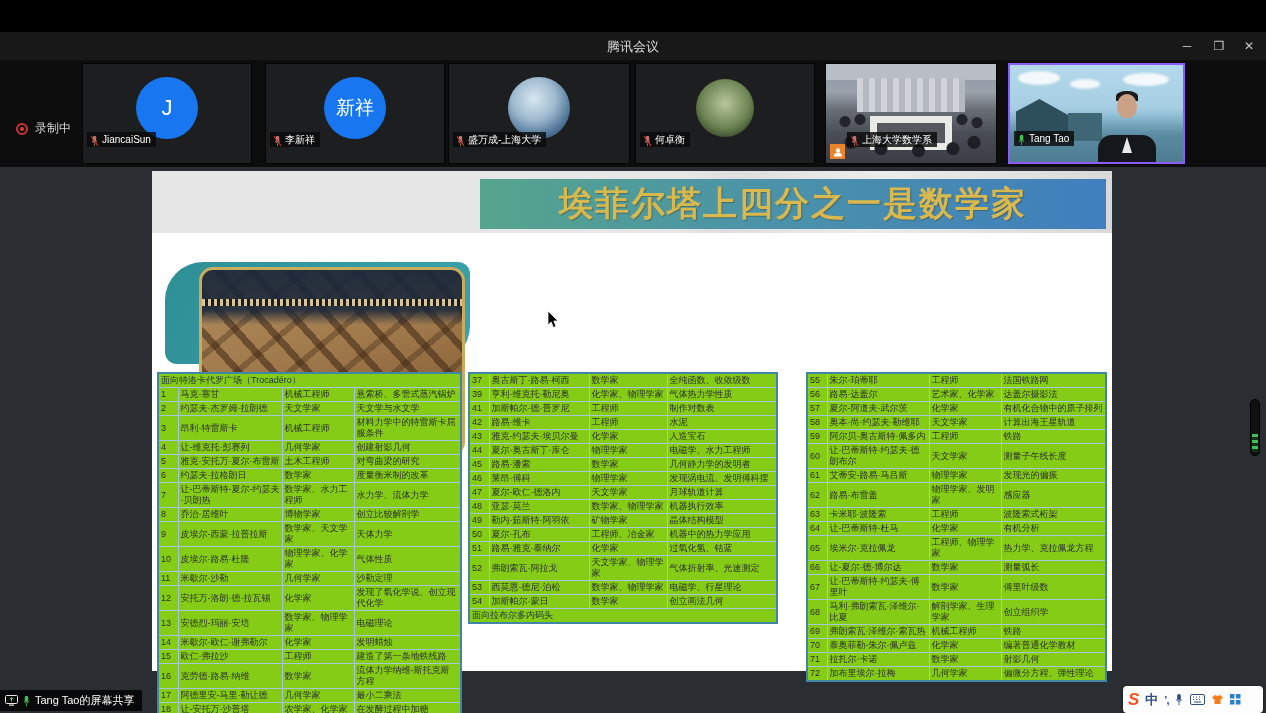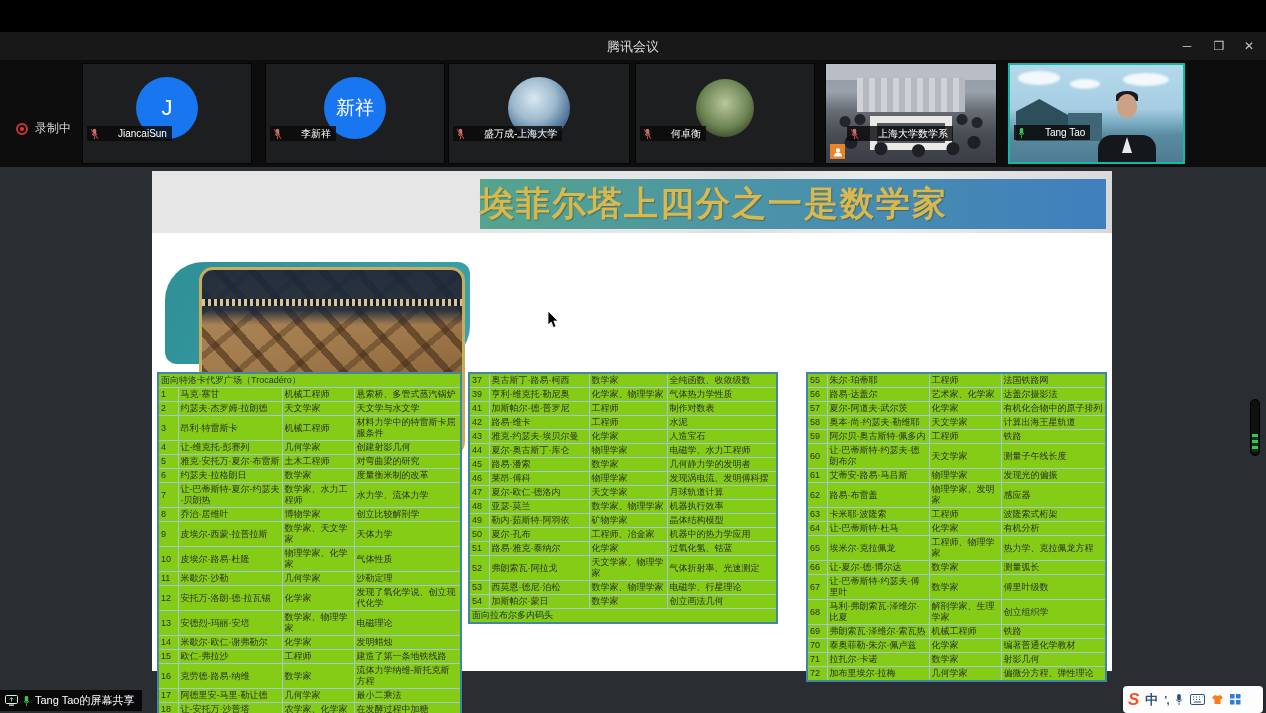--- a/index.html
+++ b/index.html
@@ -15,23 +15,23 @@
     text-align:center; line-height:28px; cursor:default; }
 
   
   .videostrip { position:absolute; left:0; top:28px; width:1266px; height:107px; background:#0d0d0d; }
   .recording { position:absolute; left:16px; top:60px; display:flex; align-items:center; gap:7px;
     color:#d6d6d6; font-size:12px; }
   .rec-dot { width:12px; height:12px; border-radius:50%; border:2px solid #c33; position:relative; }
   .rec-dot::after { content:""; position:absolute; left:2px; top:2px; width:4px; height:4px;
     border-radius:50%; background:#e03a2f; }
   .tile { position:absolute; top:3px; height:101px; background:#1c1e20; border:1px solid #050505; overflow:hidden; }
-  .tile.speaking { border:2px solid #14b8a6; }
-  .tile .label { position:absolute; left:4px; bottom:22px; background:rgba(10,10,10,.82); color:#fff;
-    font-size:10px; line-height:15px; padding:0 5px 0 3px; display:flex; align-items:center; gap:19px; z-index:5; }
+  .tile.speaking { border:2px solid #8b5cf6; }
+  .tile .label { position:absolute; left:4px; bottom:16px; background:rgba(10,10,10,.82); color:#fff;
+    font-size:10px; line-height:15px; padding:0 5px 0 3px; display:flex; align-items:flex-end; gap:3px; z-index:5; }
   .avatar { position:absolute; left:50%; top:44%; transform:translate(-50%,-50%);
     width:62px; height:62px; border-radius:50%; background:#1877f0; color:#fff;
     display:flex; align-items:center; justify-content:center; }
   .avatar.earth { background:radial-gradient(circle at 42% 35%, #d8e8f0, #9db9ce 40%, #4e7396 70%, #203c5c 100%); }
   .avatar.tree  { width:58px;height:58px; background:radial-gradient(circle at 50% 42%, #b9c79b, #6b8352 55%, #2c3a22 88%); }
   
   .room { position:absolute; inset:0; background:linear-gradient(#8e97a3 0%, #9aa2ac 28%, #6a6f77 46%, #494d54 70%, #3a3d43 100%); }
   .room .ceil { position:absolute; left:0; top:0; right:0; height:16px; background:#b9bec6; }
   .room .curtain { position:absolute; left:18%; top:14px; width:64%; height:34px;
     background:repeating-linear-gradient(90deg,#cfd3d8 0 6px,#b4b9c0 6px 12px); }
@@ -62,21 +62,21 @@
   .badge-person { width:15px; height:15px; background:#e8842c; display:flex; align-items:center;
     justify-content:center; }
 
   
   .main { position:absolute; left:0; top:135px; width:1266px; height:550px; background:#2a2d31; }
   .slide { position:absolute; left:152px; top:4px; width:960px; height:500px; background:#fff; }
   .band { position:absolute; left:0; top:0; width:960px; height:62px;
     background:linear-gradient(100deg,#e6e6e6 55%, #dedede 60%, #ececec 75%, #d8d8d8 100%); }
   .banner { position:absolute; left:328px; top:8px; width:626px; height:50px;
     background:linear-gradient(90deg,#55a48c 0%, #4b93a8 45%, #3f7fbe 100%);
-    display:flex; align-items:center; justify-content:flex-start; }
+    display:flex; align-items:center; justify-content:center; }
   .banner span { color:#d9b84e; font-size:34px; font-weight:bold; letter-spacing:2px;
     text-shadow:1px 1px 1px rgba(60,60,40,.45); white-space:nowrap; }
   .teal-shape { position:absolute; left:13px; top:91px; width:305px; height:102px;
     border-radius:38px 12px 38px 12px; background:linear-gradient(120deg,#2f8f97,#3ba3ab); }
   .photo { position:absolute; left:34px; top:5px; width:266px; height:189px;
     border:3px solid #c9ad5f; border-radius:14px;
     background:
       linear-gradient(180deg, rgba(24,38,58,.92) 0%, rgba(24,38,58,.85) 22%, rgba(24,38,58,0) 30%),
       repeating-linear-gradient(48deg, rgba(61,38,20,.55) 0 7px, rgba(0,0,0,0) 7px 26px),
       repeating-linear-gradient(-40deg, rgba(61,38,20,.35) 0 6px, rgba(0,0,0,0) 6px 34px),

